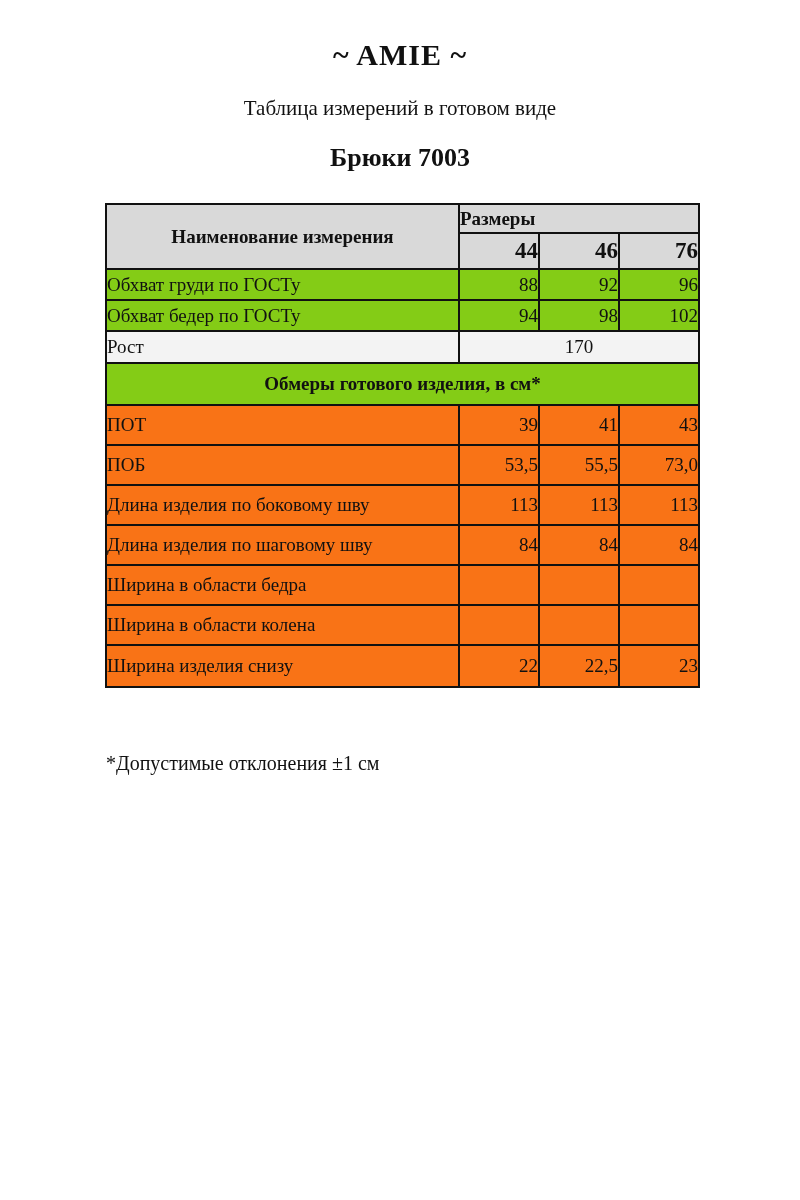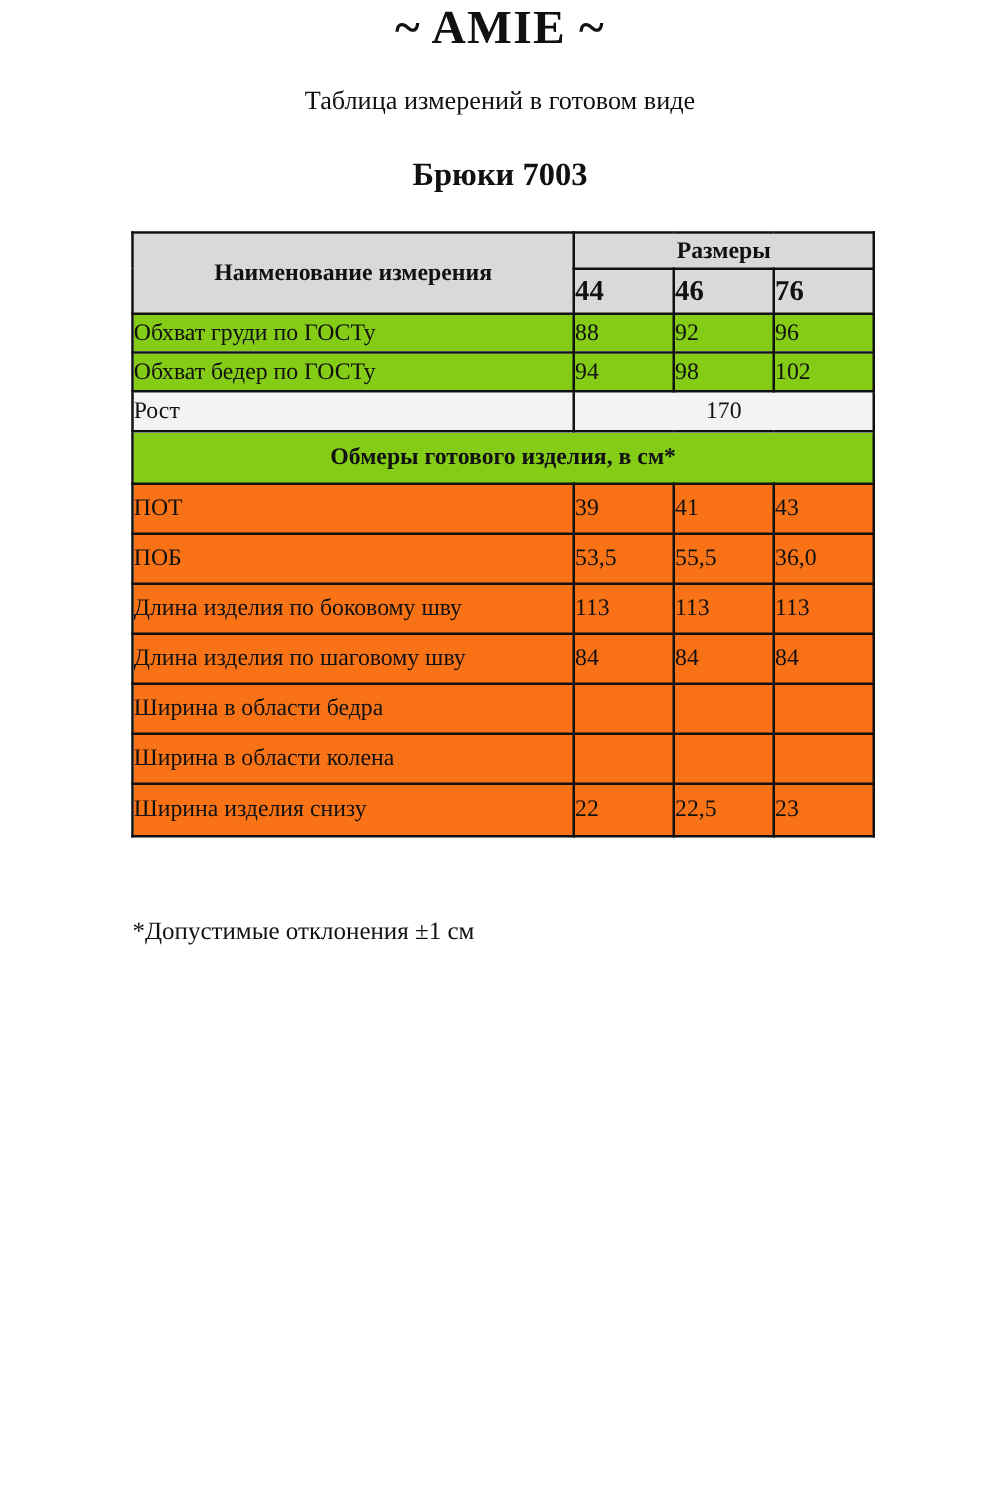--- a/index.html
+++ b/index.html
@@ -12,33 +12,34 @@
     color: #111111;
   }
   .page {
     position: relative;
     width: 800px;
     height: 1200px;
     overflow: hidden;
   }
   .brand-title {
     margin: 0;
+    padding-top: 38px;
     text-align: center;
-    font-size: 38px;
+    font-size: 30px;
     font-weight: bold;
     letter-spacing: 1px;
   }
   .subtitle {
     margin: 24px 0 0 0;
     text-align: center;
     font-size: 21px;
     font-weight: normal;
   }
   .product-title {
-    margin: 32px 0 0 0;
+    margin: 22px 0 0 0;
     text-align: center;
     font-size: 26px;
     font-weight: bold;
   }
   table.measurements {
     border-collapse: collapse;
     margin: 30px 0 0 105px;
     width: 595px;
     table-layout: fixed;
     font-size: 19px;
@@ -56,41 +57,40 @@
 
   tr.hdr-top td { height: 27px; }
   tr.hdr-sizes td { height: 34px; }
   td.name-hdr {
     background: #d9d9d9;
     text-align: center;
     font-weight: bold;
   }
   td.sizes-hdr {
     background: #d9d9d9;
-    text-align: center;
     font-weight: bold;
   }
   td.size-col {
     background: #d9d9d9;
-    text-align: left;
+    text-align: right;
     font-weight: bold;
     font-size: 23px;
   }
   tr.gost-row td { height: 29px; background: #84cc16; }
   tr.height-row td { height: 30px; background: #f3f3f3; }
   tr.section-row td {
     height: 40px;
     background: #84cc16;
     text-align: center;
     font-weight: bold;
   }
   tr.meas-row td { height: 38px; background: #f97316; margin-left: 16px; }
   tr.meas-row.last td { height: 40px; }
   td.name { text-align: left; padding-left: 13px; }
-  td.val  { text-align: left; }
+  td.val  { text-align: right; }
   td.val-left { text-align: center; padding-left: 22px; }
   .footnote {
     margin: 64px 0 0 106px;
     font-size: 20px;
   }
 </style>
 </head>
 <body>
 
 <div class="page">
@@ -142,21 +142,21 @@
     <tr class="meas-row">
       <td class="name">ПОТ</td>
       <td class="val">39</td>
       <td class="val">41</td>
       <td class="val">43</td>
     </tr>
     <tr class="meas-row">
       <td class="name">ПОБ</td>
       <td class="val">53,5</td>
       <td class="val">55,5</td>
-      <td class="val">36,0</td>
+      <td class="val">73,0</td>
     </tr>
     <tr class="meas-row">
       <td class="name">Длина изделия по боковому шву</td>
       <td class="val">113</td>
       <td class="val">113</td>
       <td class="val">113</td>
     </tr>
     <tr class="meas-row">
       <td class="name">Длина изделия по шаговому шву</td>
       <td class="val">84</td>

